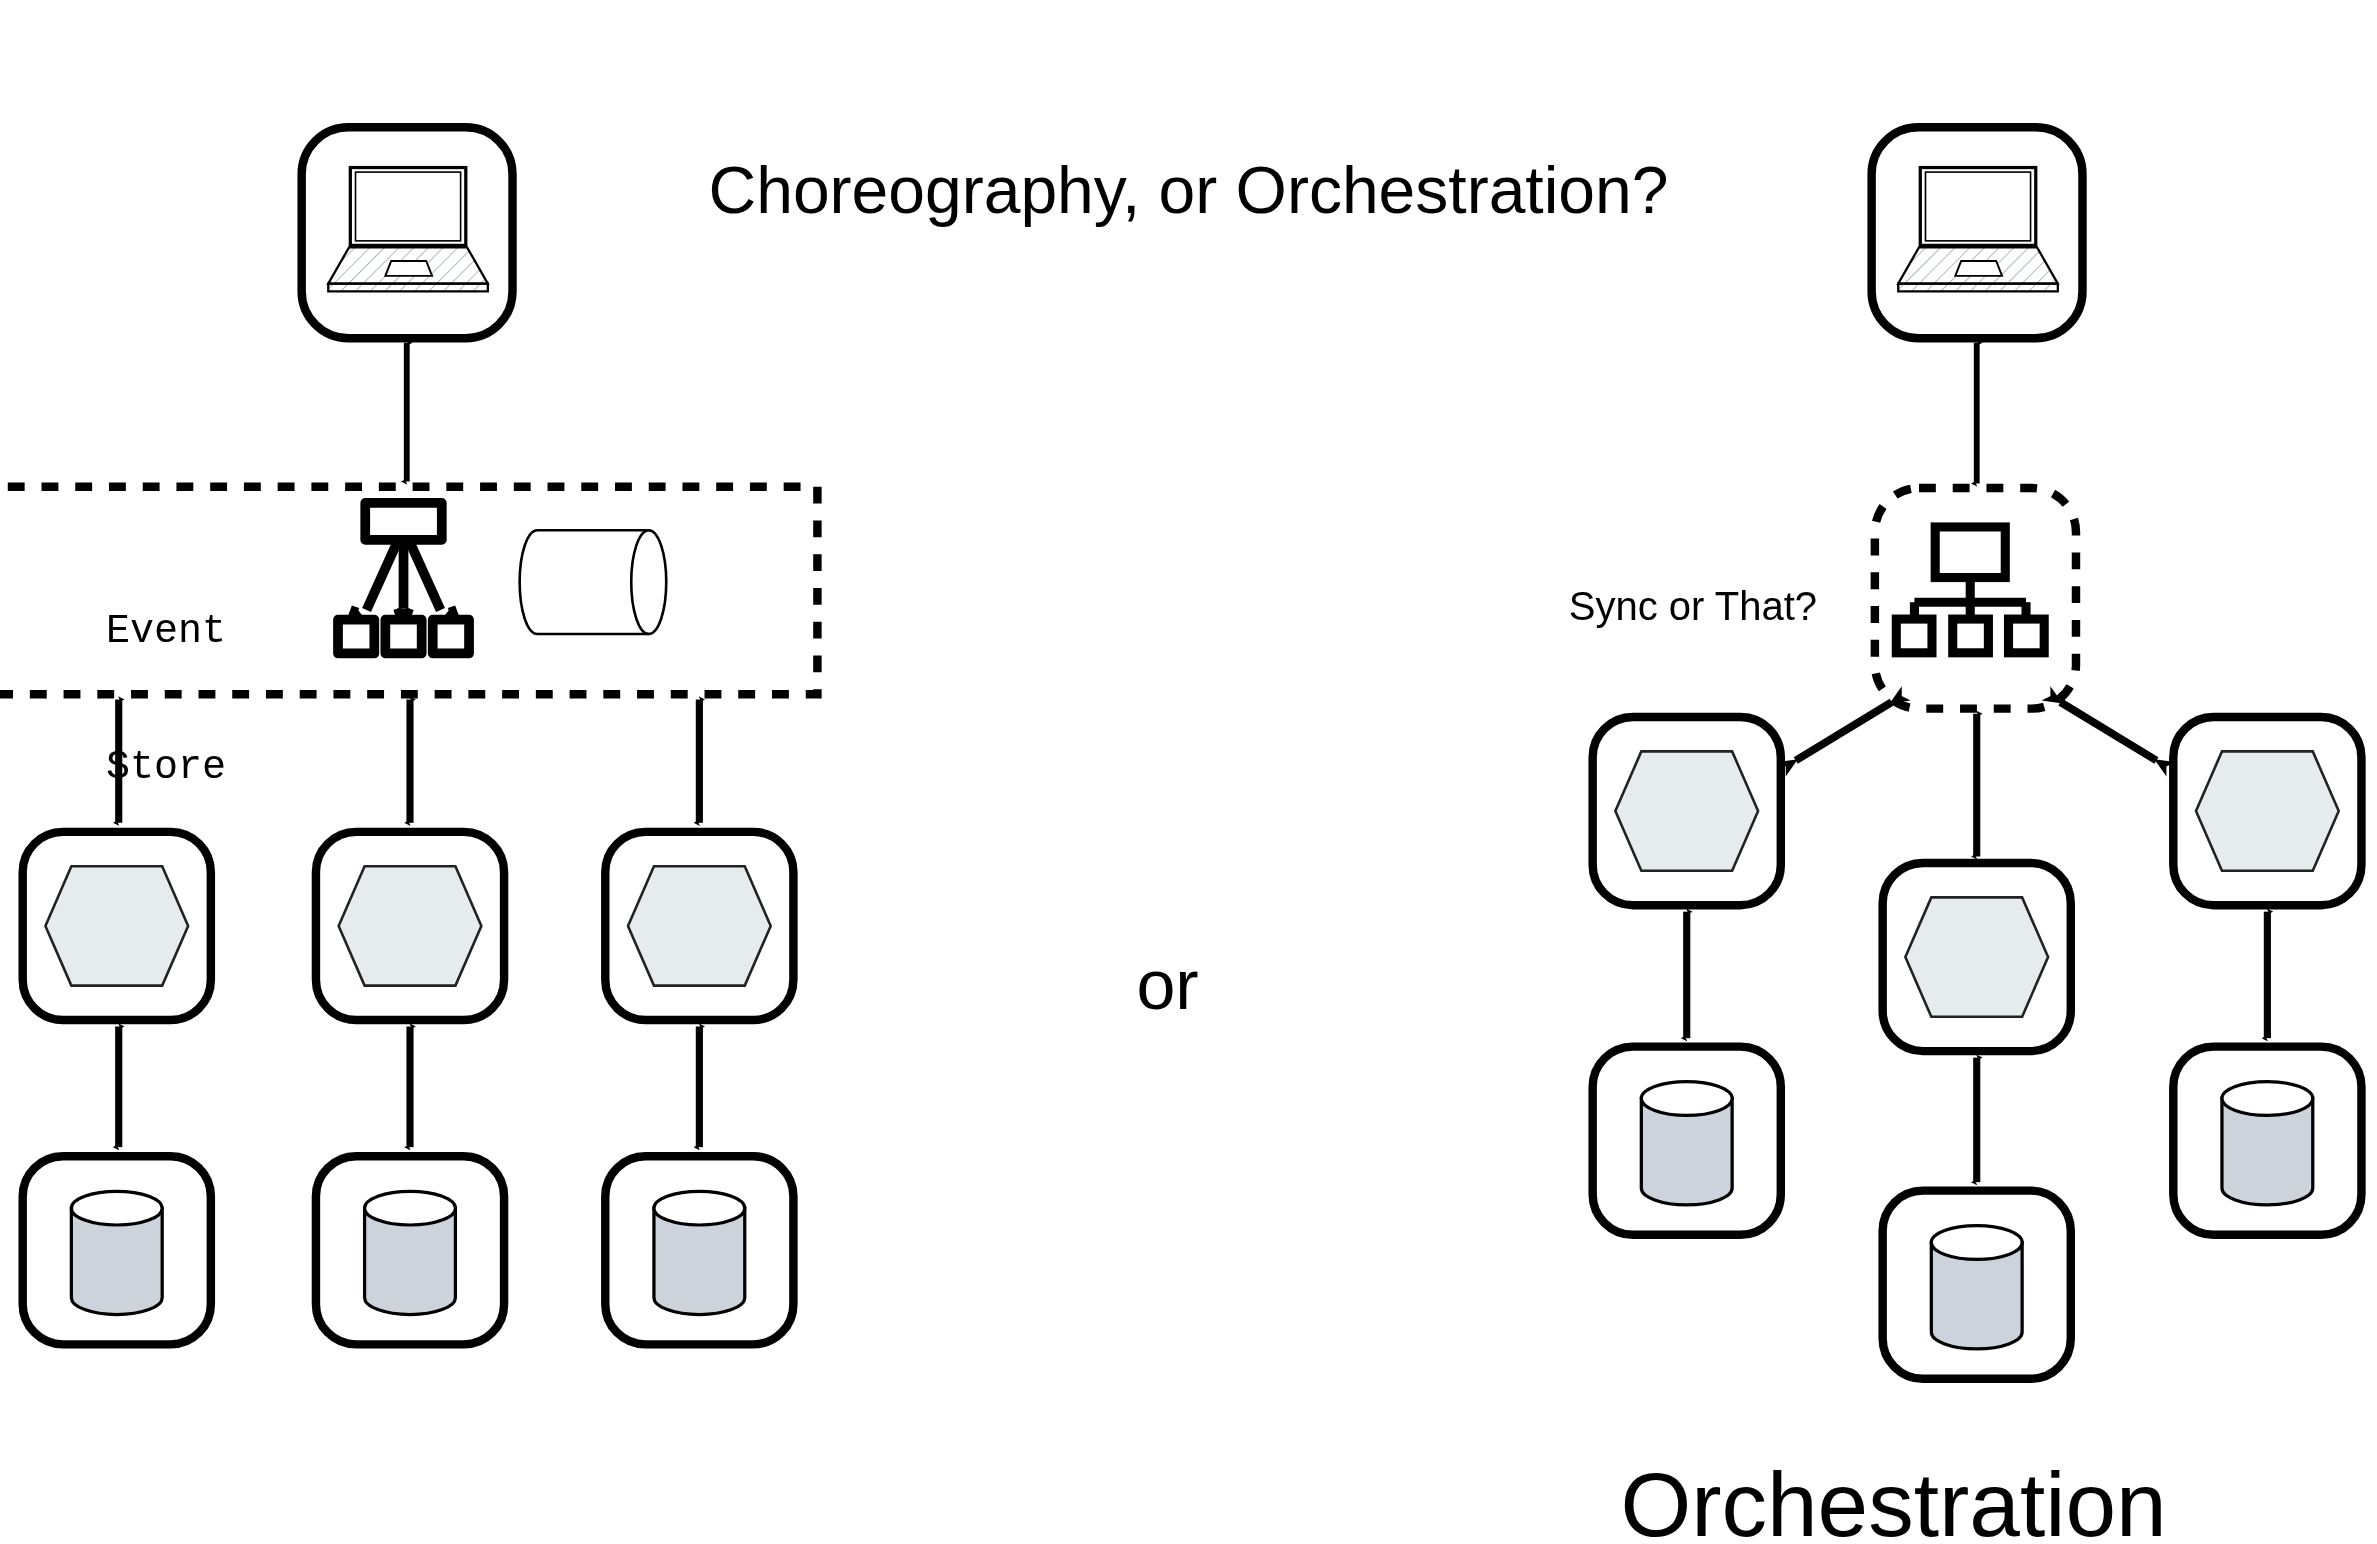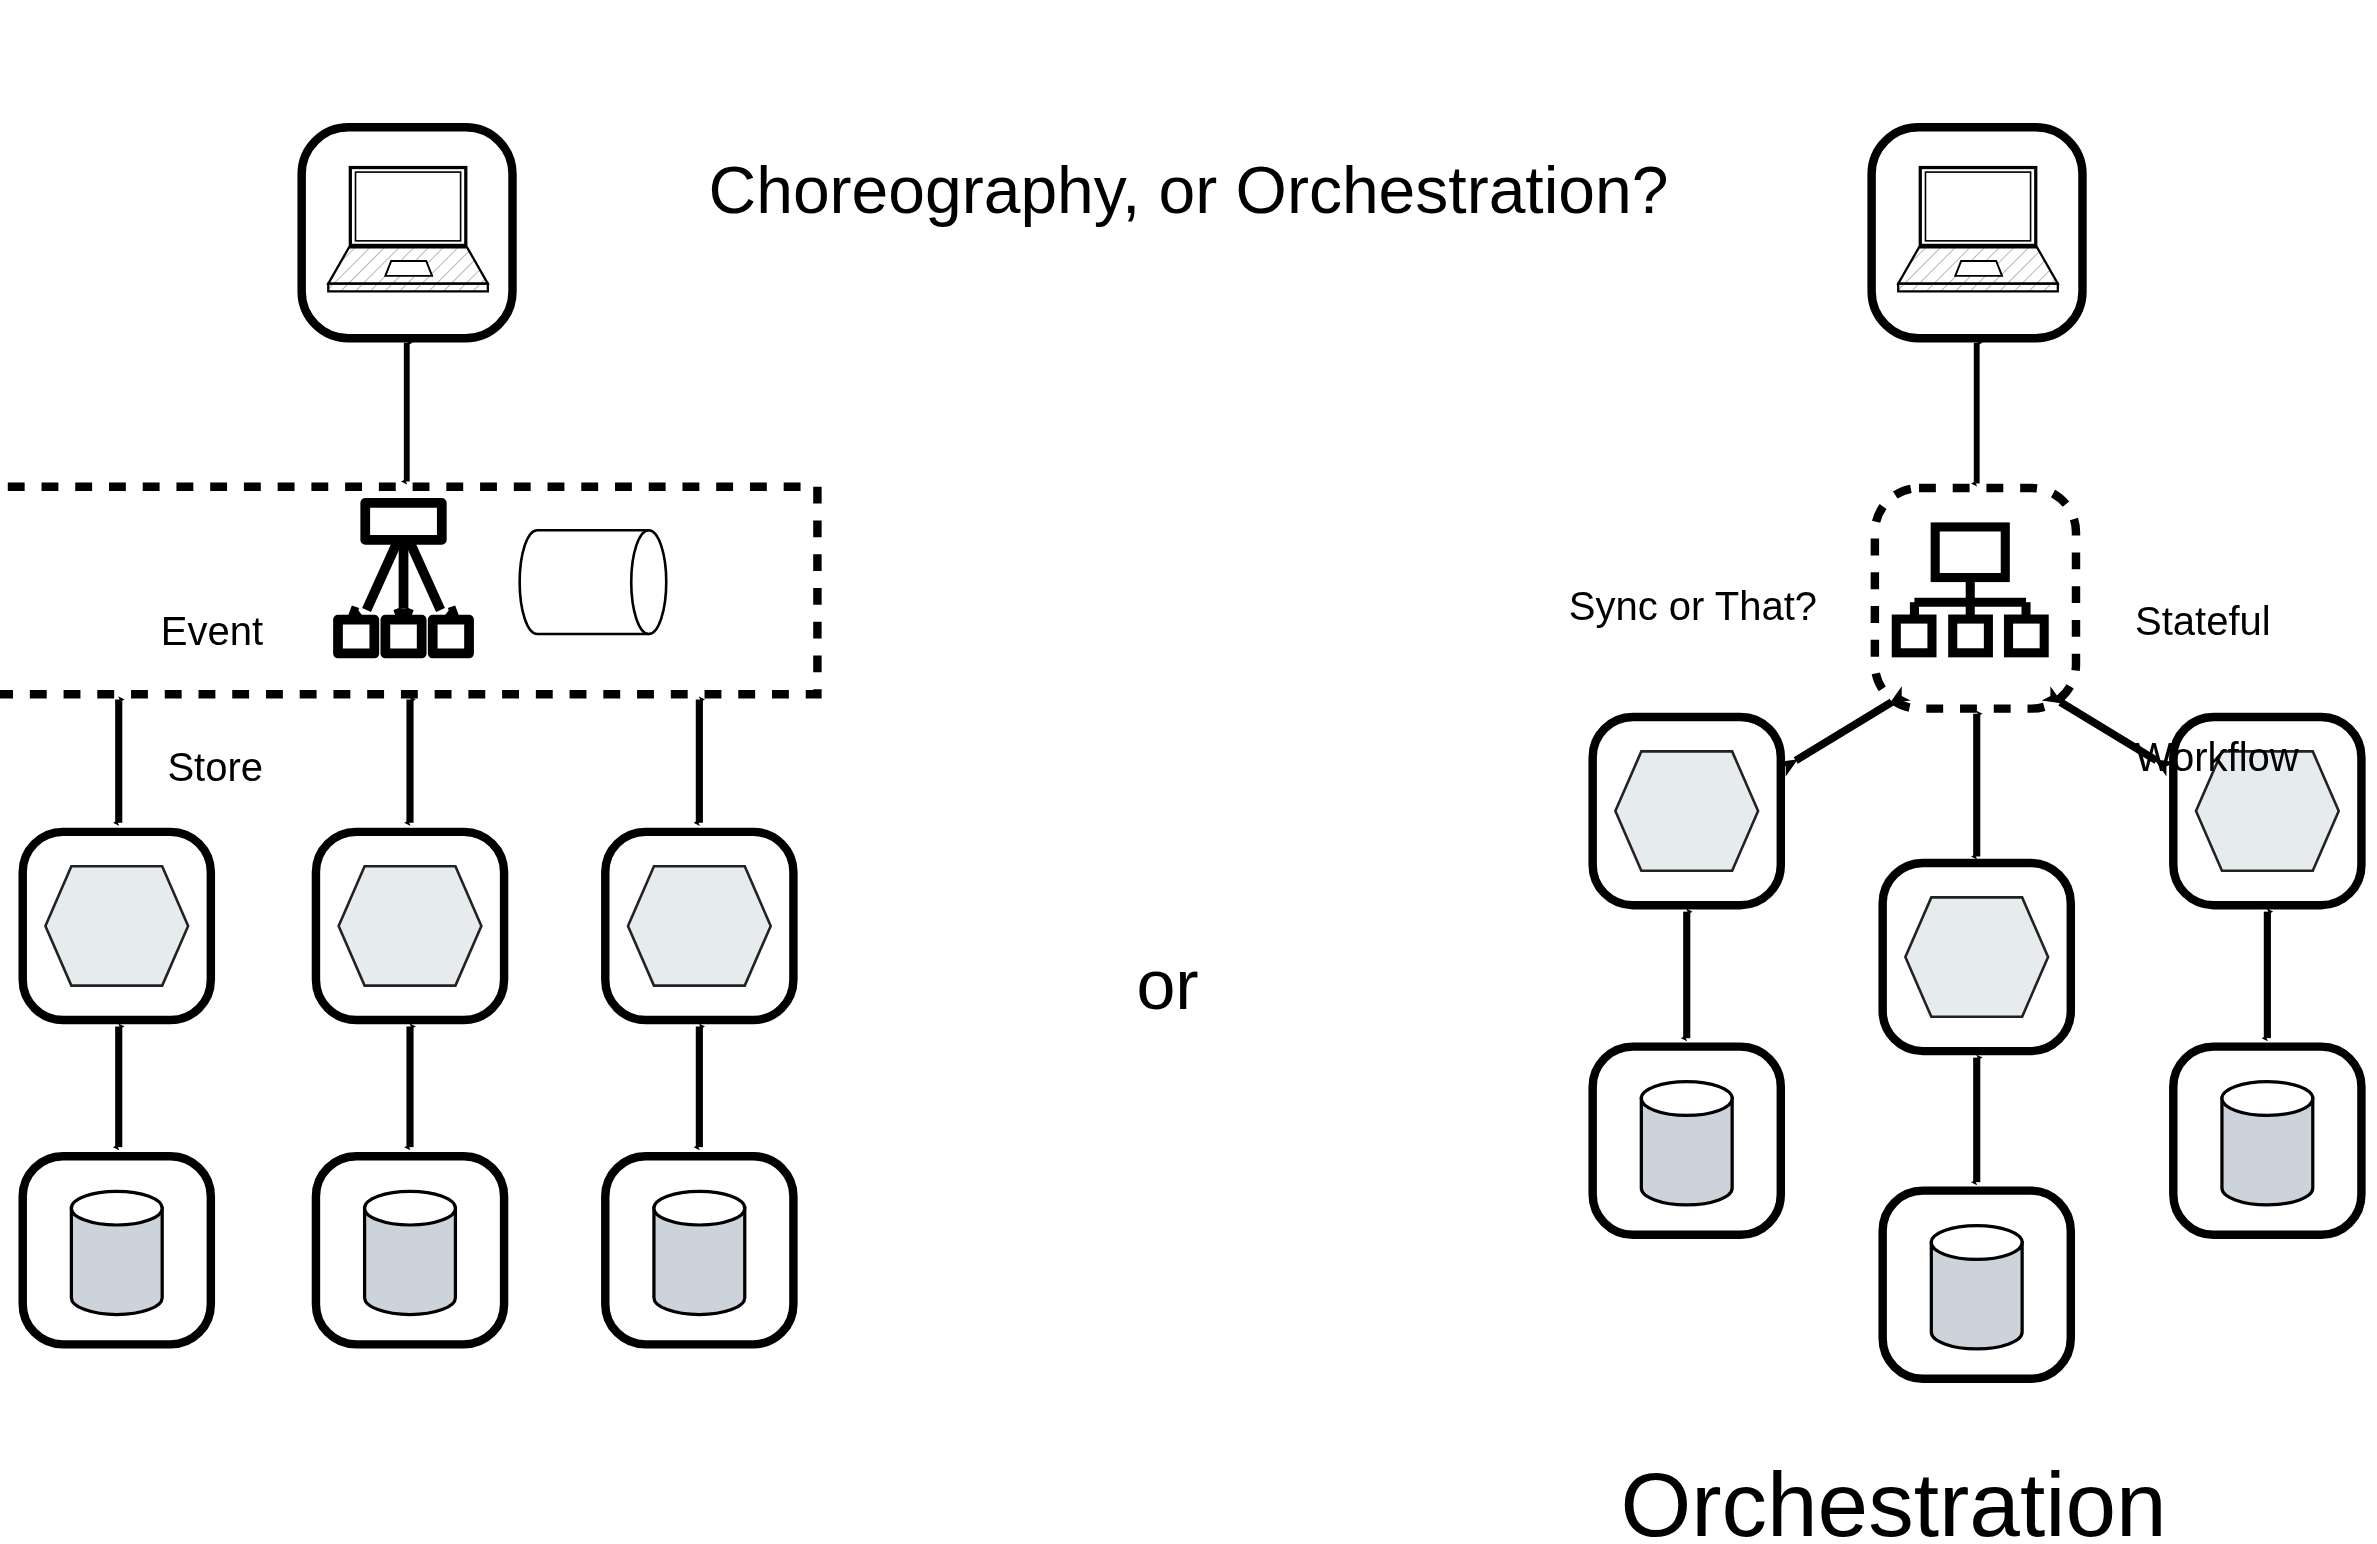--- a/index.html
+++ b/index.html
@@ -231,31 +231,27 @@
         <path d="M3425 1693 L3425 1831 A 70 26 0 0 0 3565 1831 L3565 1693 Z" fill="#ccd3db" stroke="#000" stroke-width="5"></path>
         <ellipse cx="3495" cy="1693" rx="70" ry="26" fill="#fff" stroke="#000" stroke-width="5"></ellipse>
       </g>
     </g>
   </svg>
 
   <div class="txt title">
     <div>Choreography, or Orchestration?</div>
   </div>
 
-  <div class="txt label-sm" style="left:88px; top:519px; width:175px; text-align:right;">
+  <div class="txt label-sm" style="left:106px; top:519px; width:175px; font-family:Liberation Mono, monospace;">
     <div>Event</div>
     <div>Store</div>
   </div>
 
   <div class="txt or-word" style="left:1012px; top:908px; width:311px;margin-top:40px;">or</div>
 
   <div class="txt label-sm" style="left:1415px; top:584px; width:402px; text-align:right;">Sync or That?</div>
 
-  <div class="txt label-sm" style="left:2135px; top:509px; width:243px; text-align:left;">
-    <div>Stateful</div>
-    <div>Workflow</div>
-  </div>
 
 
   <div class="txt bigcap" style="left:1490px; top:1408px; width:807px;margin-top:48px;">Orchestration</div>
 
 </div>
 
 
 </body></html>

